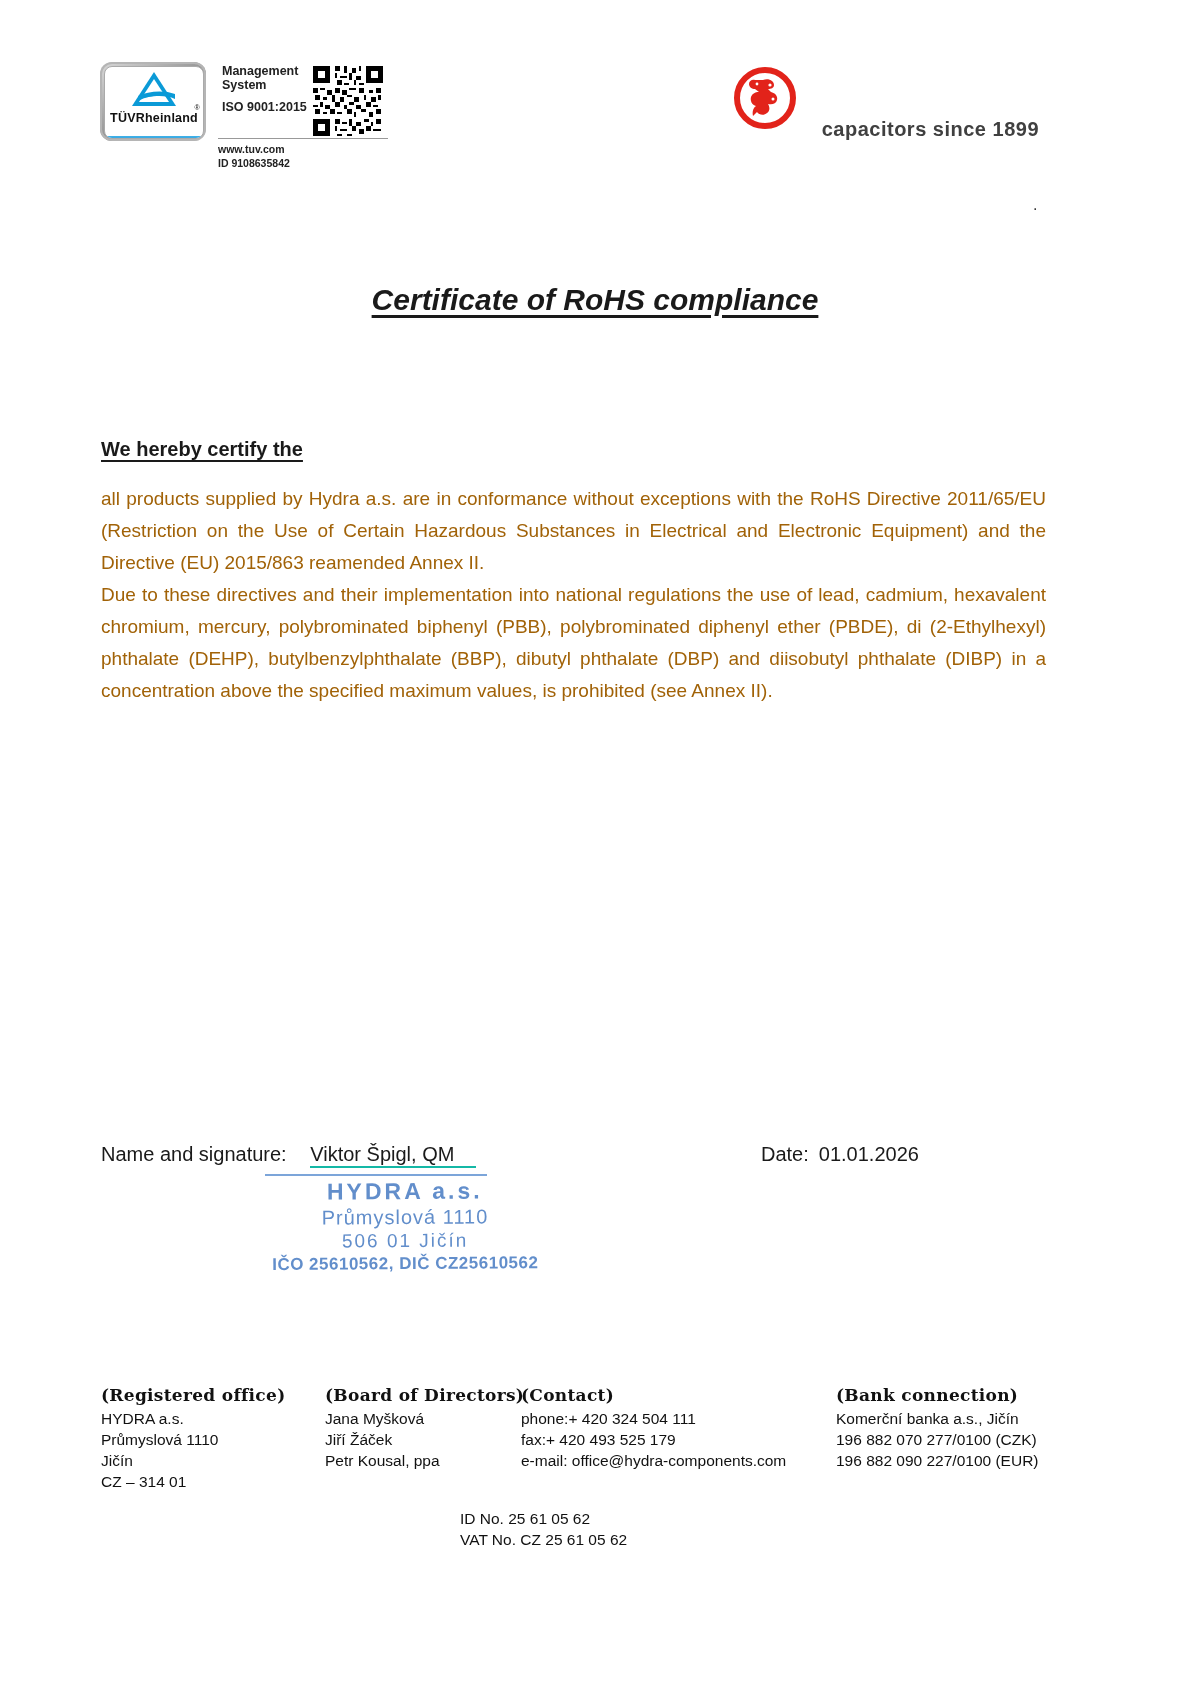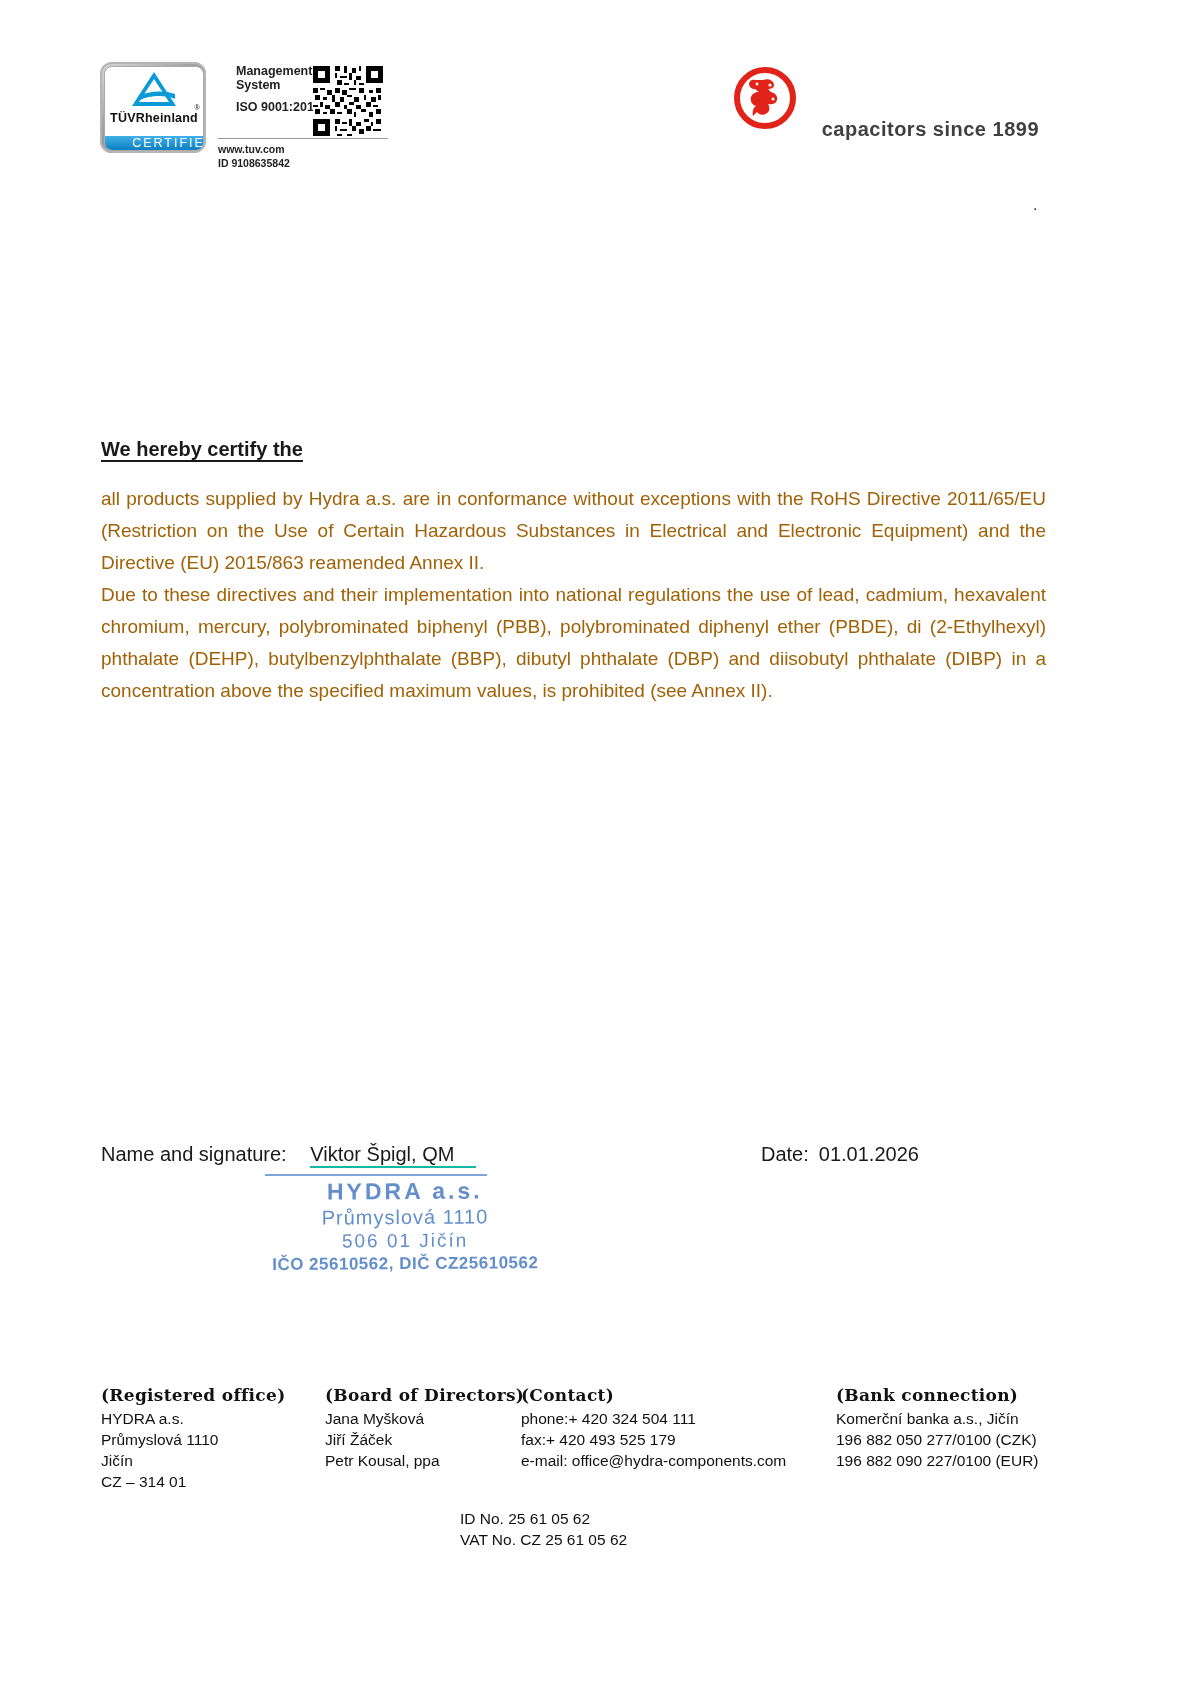--- a/index.html
+++ b/index.html
@@ -8,41 +8,41 @@
     width:1190px;height:1683px;
     margin:0 auto;
     background:#ffffff;
     font-family:"Liberation Sans", sans-serif;
     color:#1a1a1a;
     overflow:hidden;
   }
   
   .tuv-block{position:absolute;left:100px;top:62px;width:300px;height:95px;}
   .tuv-badge{
-    position:absolute;left:0;top:0;width:106px;height:91px;
+    position:absolute;left:0;top:0;width:106px;height:79px;
     border-radius:12px;
     background:linear-gradient(145deg,#d9d9d9,#8f8f8f 55%,#c8c8c8);
     box-shadow:inset 0 0 0 2px #b5b5b5;
     padding:4px;box-sizing:border-box;
   }
   .tuv-inner{
     width:100%;height:100%;border-radius:8px;background:#fff;
     display:flex;flex-direction:column;align-items:center;justify-content:flex-start;
     overflow:hidden;border:1px solid #aaa;
   }
   .tuv-logo{margin-top:3px;}
   .tuv-brand{font-size:12.5px;font-weight:bold;letter-spacing:.2px;color:#111;line-height:1;position:relative;}
   .tuv-brand .reg{position:absolute;top:-8px;right:-2px;font-size:7px;font-weight:normal;}
   .tuv-cert-band{
     margin-top:11px;width:100%;flex:1;
     background:linear-gradient(180deg,#3fb0e8,#0e7fc0);
     color:#fff;font-weight:normal;font-size:12.5px;letter-spacing:2px;
     display:flex;align-items:center;justify-content:center;padding-left:40px;
   }
-  .tuv-text{position:absolute;left:136px;top:2px;width:100px;font-size:12.5px;color:#222;}
+  .tuv-text{position:absolute;left:122px;top:2px;width:100px;font-size:12.5px;color:#222;}
   .tuv-text .b{font-weight:bold;line-height:1.15;}
   .tuv-text .iso{margin-top:7px;font-weight:bold;}
   .tuv-divider{position:absolute;left:118px;top:76px;width:170px;height:1px;background:#999;}
   .tuv-web{position:absolute;left:118px;top:81px;font-size:10.5px;font-weight:bold;color:#222;line-height:1.3;}
   .qr{position:absolute;left:213px;top:4px;width:70px;height:70px;}
   
   .hydra-block{position:absolute;left:733px;top:66px;width:310px;height:90px;}
   .hydra-icon{position:absolute;left:0;top:0;width:64px;height:64px;}
   .hydra-word{
     position:absolute;left:70px;top:-12px;
@@ -221,20 +221,21 @@
         <circle cx="37" cy="19" r="1.6" fill="#fff"></circle>
         <circle cx="24" cy="18" r="1.4" fill="#fff"></circle>
         <circle cx="40" cy="33" r="1.5" fill="#fff"></circle>
       </svg>
     </span>
     <div class="hydra-tagline" style="color:#404040;">capacitors since 1899</div>
   </div>
 
   <span class="stray-dot">.</span>
 
+  <div class="doc-title"><span>Certificate of RoHS compliance</span></div>
 
   <div class="certify-heading">We hereby certify the</div>
 
   <div class="body-text">
     <p>all products supplied by Hydra a.s. are in conformance without exceptions with the RoHS Directive 2011/65/EU (Restriction on the Use of Certain Hazardous Substances in Electrical and Electronic Equipment) and the Directive (EU) 2015/863 reamended Annex II.</p>
     <p>Due to these directives and their implementation into national regulations the use of lead, cadmium, hexavalent chromium, mercury, polybrominated biphenyl (PBB), polybrominated diphenyl ether (PBDE), di (2-Ethylhexyl) phthalate (DEHP), butylbenzylphthalate (BBP), dibutyl phthalate (DBP) and diisobutyl phthalate (DIBP) in a concentration above the specified maximum values, is prohibited (see Annex II).</p>
   </div>
 
   <div class="sig-row">
     <span class="sig-label">Name and signature:</span>
@@ -268,21 +269,21 @@
     </div>
     <div class="fcol fcol-3">
       <h4>(Contact)</h4>
       <div>phone:+  420 324 504 111</div>
       <div>fax:+  420 493 525 179</div>
       <div>e-mail: office@hydra-components.com</div>
     </div>
     <div class="fcol fcol-4">
       <h4>(Bank connection)</h4>
       <div>Komerční banka a.s., Jičín</div>
-      <div>196 882 050 277/0100 (CZK)</div>
+      <div>196 882 070 277/0100 (CZK)</div>
       <div>196 882 090 227/0100 (EUR)</div>
     </div>
   </div>
 
   <div class="legal legal-ids">
     <div>ID No.  25 61 05 62</div>
     <div>VAT No. CZ 25 61 05 62</div>
   </div>
 
 </div>

